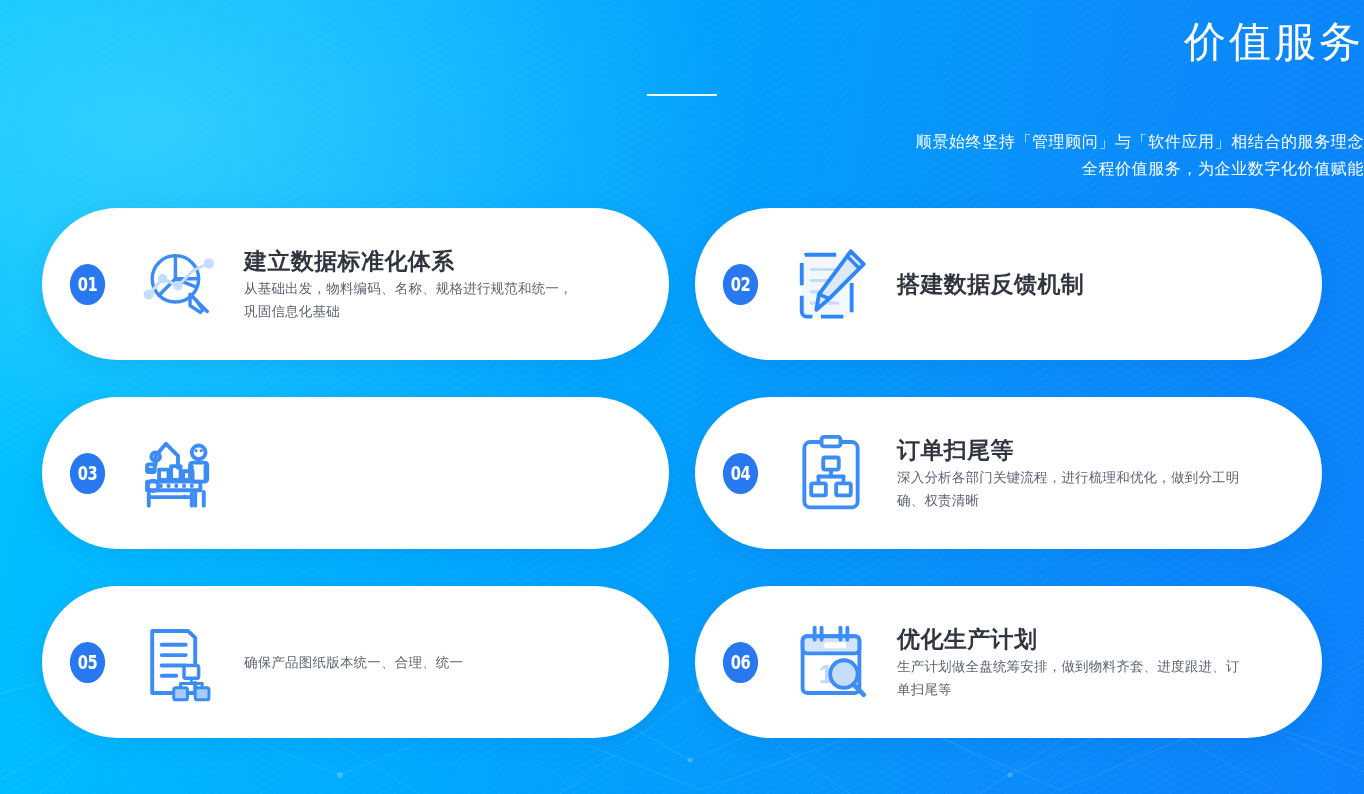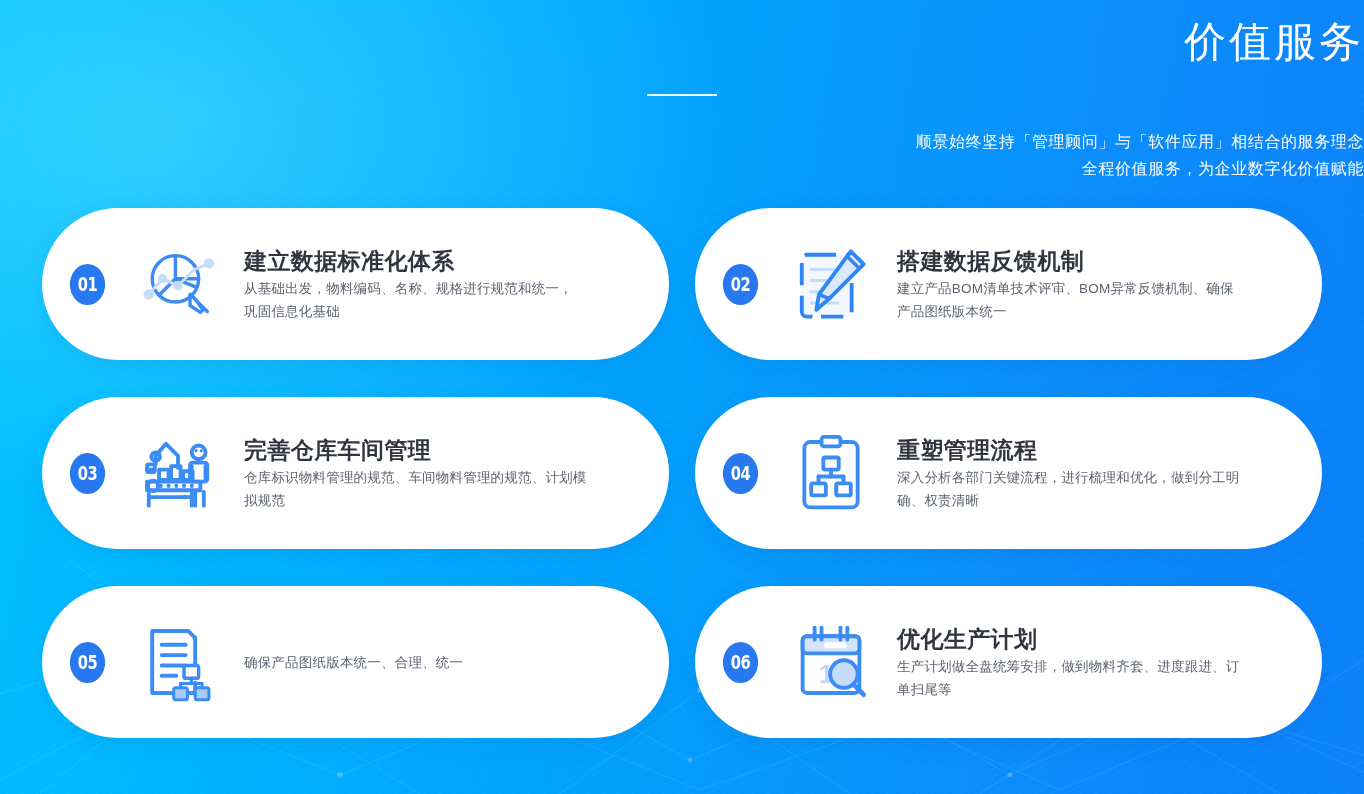--- a/index.html
+++ b/index.html
@@ -244,21 +244,20 @@
         </g>
         <g stroke="#2F86F7" stroke-width="4.5" fill="#DCE9FC" stroke-linejoin="round">
           <path d="M73 12 L88 27 L48 67 L33 80 L36 62 Z"></path>
         </g>
         <path d="M36 62 L48 67" stroke="#2F86F7" stroke-width="4" fill="none"></path>
         <path d="M68 17 L83 32" stroke="#2F86F7" stroke-width="4" fill="none"></path>
       </svg>
     </div>
     <div class="card-text">
       <div class="card-title">搭建数据反馈机制</div>
-      <div class="card-desc wide">建立产品BOM清单技术评审、BOM异常反馈机制、确保产品图纸版本统一</div>
     </div>
   </div>
 
   <div class="card">
     <div class="card-badge">03</div>
     <div class="card-icon">
       <svg viewBox="0 0 100 100">
         <g fill="none" stroke="#3C8CF5" stroke-width="4.5" stroke-linecap="round" stroke-linejoin="round">
           <path d="M24 40 L24 30 L36 16 L50 30 L50 44"></path>
           <circle cx="24" cy="31" r="5"></circle>
@@ -281,44 +280,40 @@
             <circle cx="39" cy="65" r="2.4"></circle>
           <circle cx="48" cy="65" r="2.4"></circle>
             <circle cx="57" cy="65" r="2.4"></circle>
           <circle cx="66" cy="65" r="2.4"></circle>
           <circle cx="71" cy="24" r="1.8"></circle>
             <circle cx="77" cy="24" r="1.8"></circle>
           <circle cx="58" cy="78" r="2.6"></circle>
         </g>
       </svg>
     </div>
-    <div class="card-text">
-      <div class="card-title">完善仓库车间管理</div>
-      <div class="card-desc wide">仓库标识物料管理的规范、车间物料管理的规范、计划模拟规范</div>
-    </div>
   </div>
 
   <div class="card">
     <div class="card-badge">04</div>
     <div class="card-icon">
       <svg viewBox="0 0 100 100">
         <g fill="none" stroke="#3C8CF5" stroke-width="4.5" stroke-linejoin="round" stroke-linecap="round">
           <rect x="19" y="14" width="62" height="76" rx="7"></rect>
           <rect x="39" y="8" width="22" height="11" rx="3" fill="#FFFFFF"></rect>
           <rect x="41" y="32" width="18" height="14" rx="2"></rect>
           <rect x="27" y="62" width="17" height="14" rx="2"></rect>
           <rect x="56" y="62" width="17" height="14" rx="2"></rect>
           <path d="M50 46 L50 54"></path>
           <path d="M35.5 54 L64.5 54"></path>
           <path d="M35.5 54 L35.5 62 M64.5 54 L64.5 62"></path>
         </g>
       </svg>
     </div>
     <div class="card-text">
-      <div class="card-title">重塑管理流程</div>
+      <div class="card-title">订单扫尾等</div>
       <div class="card-desc wide">深入分析各部门关键流程，进行梳理和优化，做到分工明确、权责清晰</div>
     </div>
   </div>
 
   <div class="card">
     <div class="card-badge">05</div>
     <div class="card-icon">
       <svg viewBox="0 0 100 100">
         <g fill="none" stroke="#3C8CF5" stroke-width="4.5" stroke-linejoin="round" stroke-linecap="round">
           <path d="M20 14 L62 14 L70 22 L70 58 M70 74 L70 86 L20 86 L20 14"></path>

